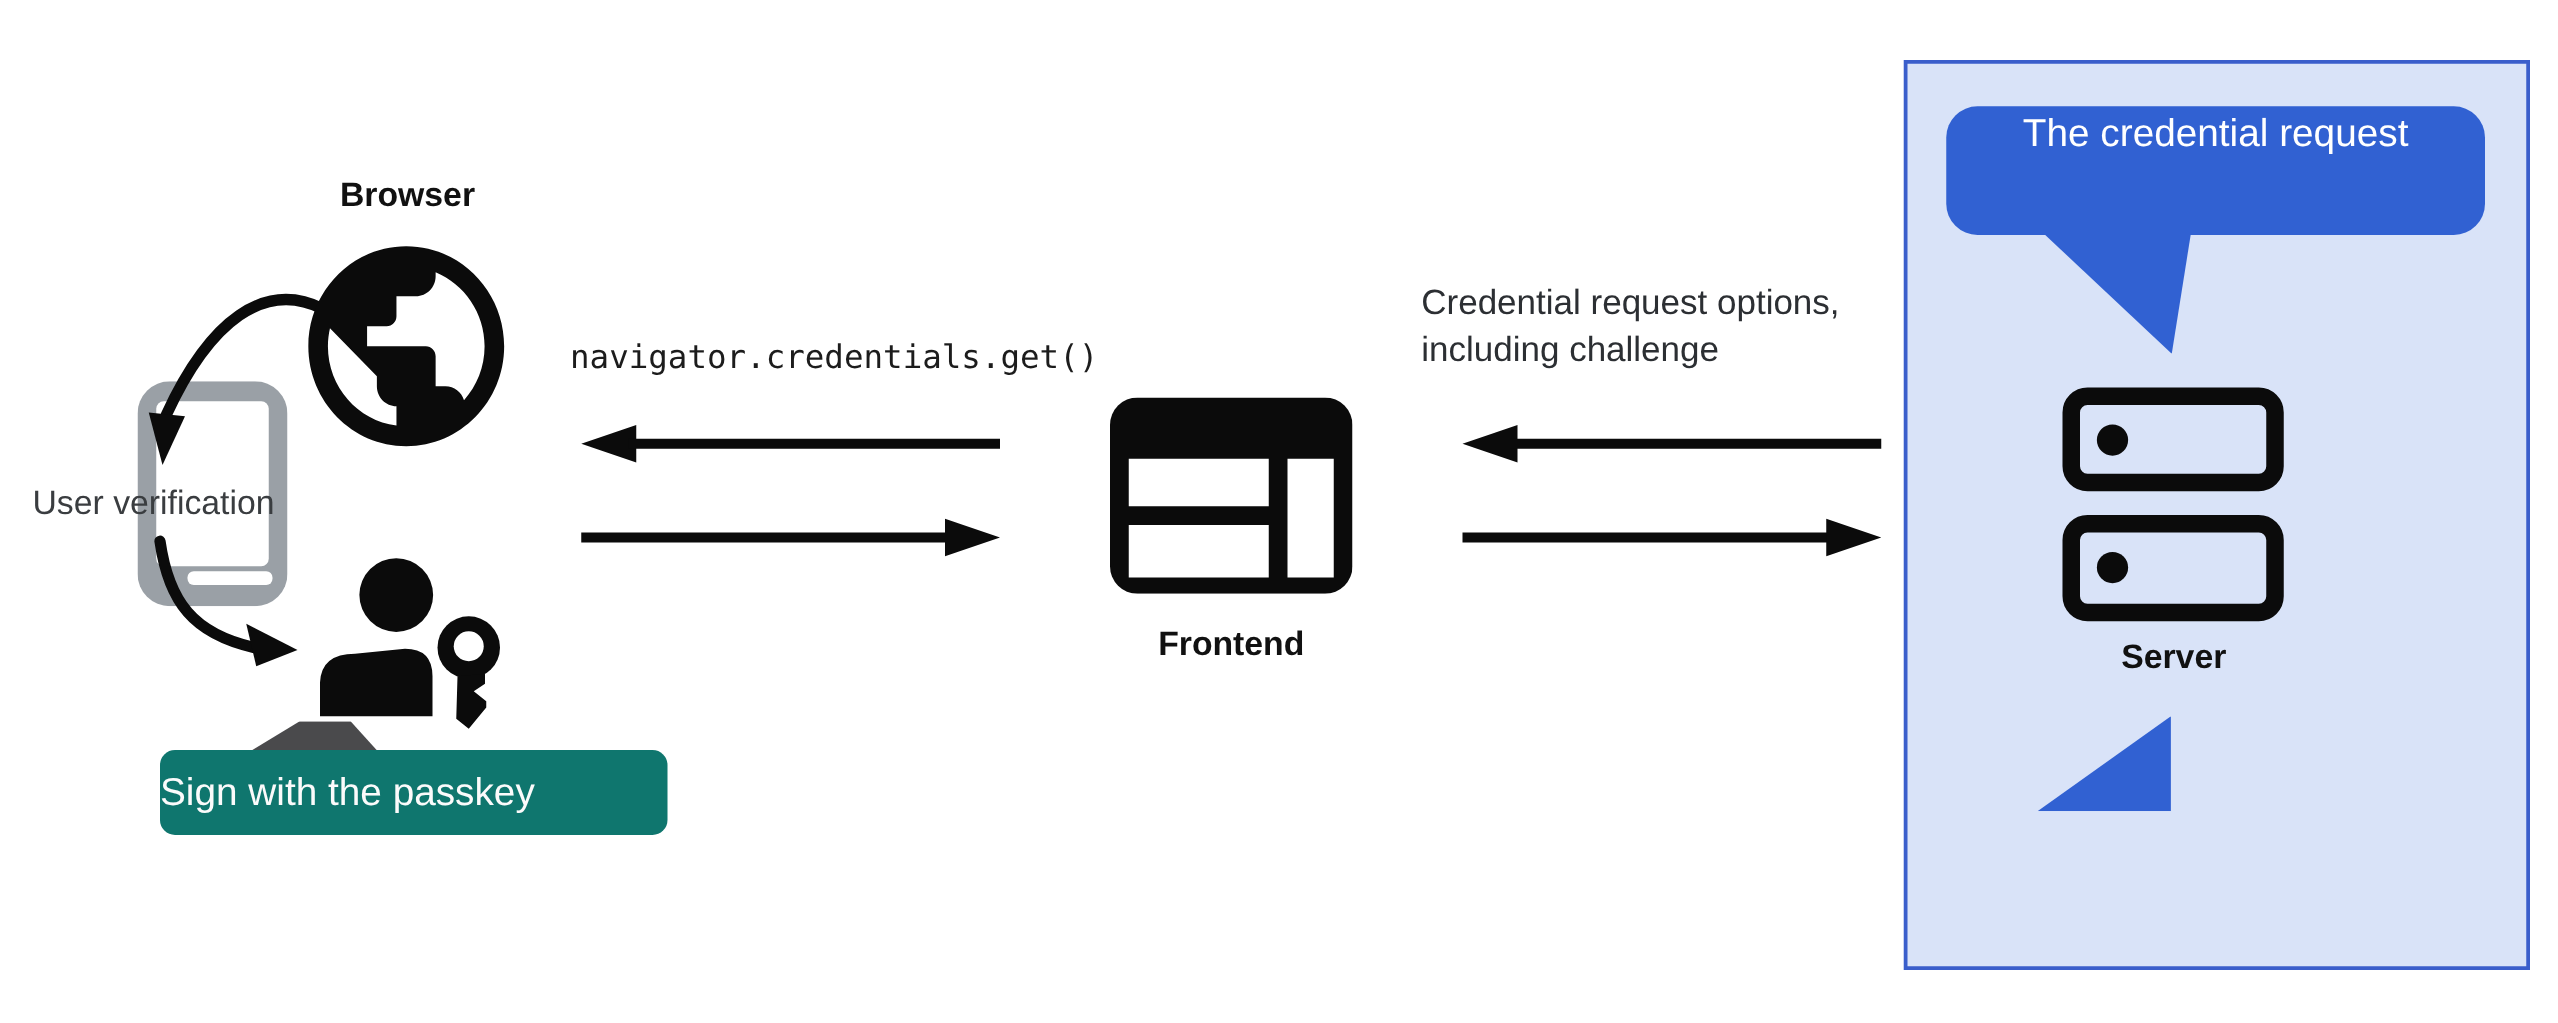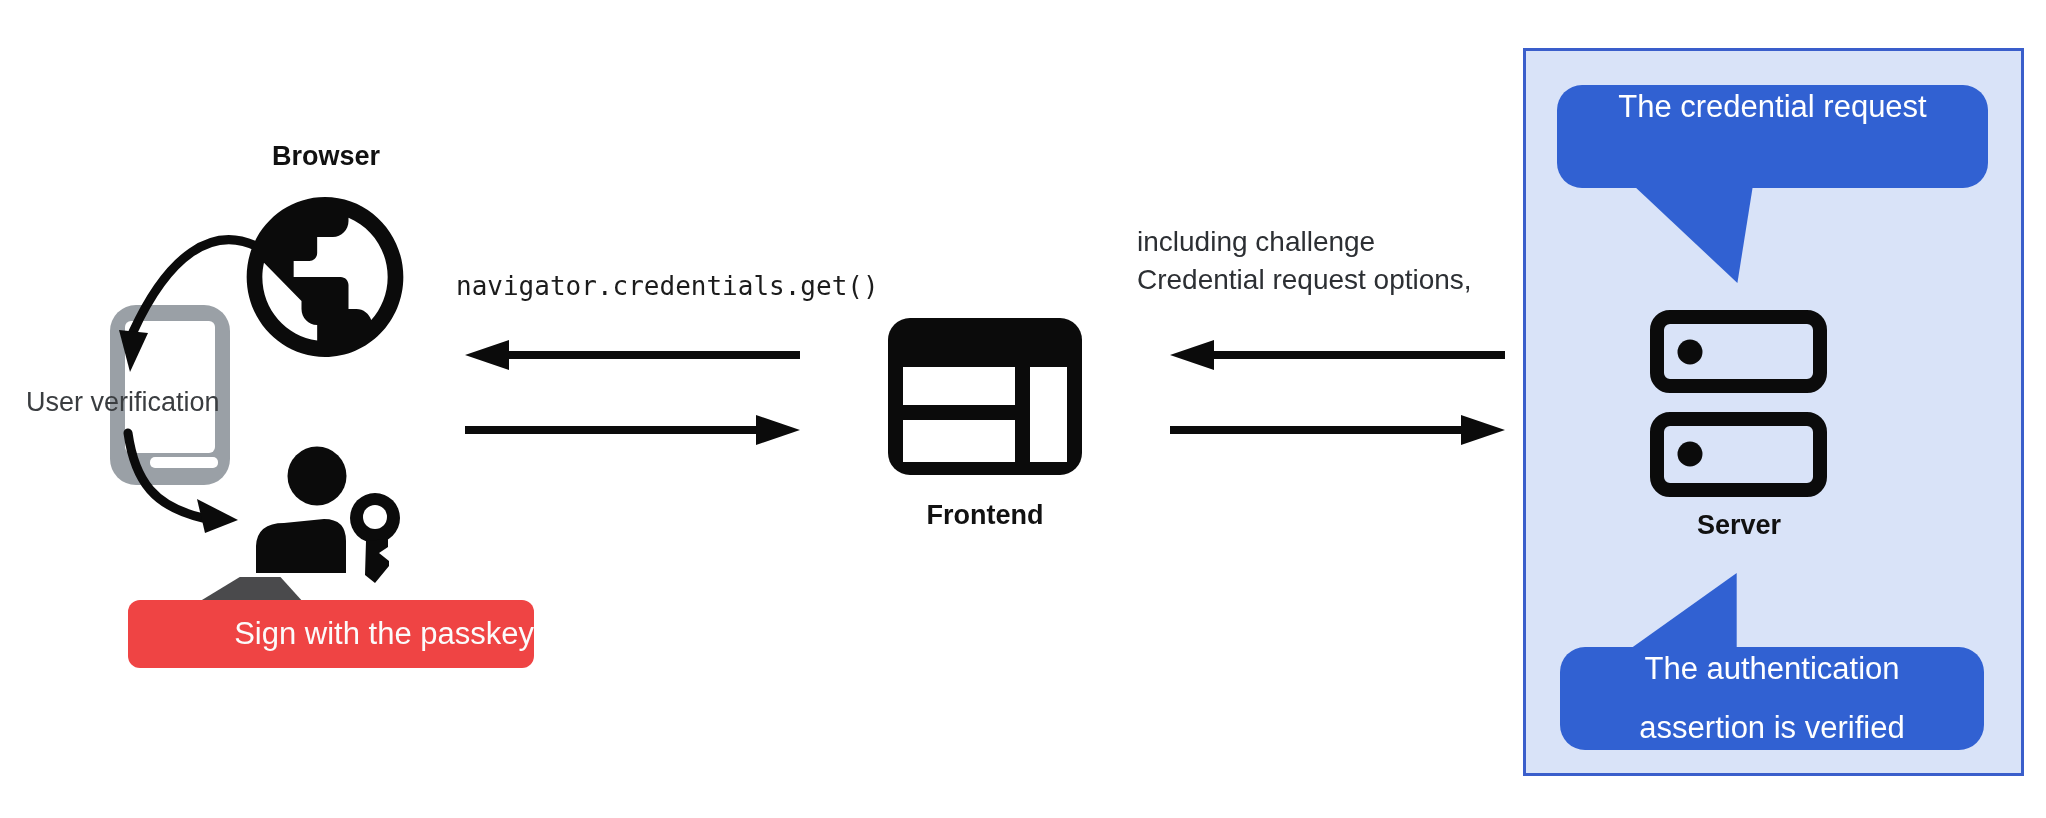--- a/index.html
+++ b/index.html
@@ -17,36 +17,36 @@
   
   .h-arrow{position:absolute;height:30px;}
   .h-arrow .shaft{position:absolute;top:11px;height:8px;background:#0b0b0b;}
   .h-arrow.point-left .shaft{left:38px;right:0;}
   .h-arrow.point-right .shaft{left:0;right:38px;}
   .h-arrow .head{position:absolute;top:0;width:0;height:0;border-top:15px solid transparent;border-bottom:15px solid transparent;}
   .h-arrow.point-left .head{left:0;border-right:44px solid #0b0b0b;}
   .h-arrow.point-right .head{right:0;border-left:44px solid #0b0b0b;}
   
   .badge{
-    left:128px;top:600px;width:406px;height:68px;background:#ef4444;border-radius:12px;
-    display:flex;align-items:center;justify-content:flex-end;
+    left:128px;top:600px;width:406px;height:68px;background:#0f766e;border-radius:12px;
+    display:flex;align-items:center;justify-content:flex-start;
     color:#fbfbfb;font-size:31px;z-index:5;
   }
   .badge-pointer{
     left:197px;top:577px;width:107px;height:26px;background:#4a4a4c;z-index:4;
     clip-path:polygon(0% 100%,40% 0%,78% 0%,100% 100%);
   }
   
   .panel{
     left:1523px;top:48px;width:501px;height:728px;box-sizing:border-box;
     background:#d9e3f8;border:3px solid #3a5ecb;
   }
   .callout{
     background:#3161d2;border-radius:25px;color:#ffffff;
-    display:flex;flex-direction:column;align-items:center;justify-content:space-between;
+    display:flex;flex-direction:column;align-items:center;justify-content:flex-start;
     font-size:31px;line-height:44px;text-align:center;z-index:3;
   }
   .callout-top{left:1557px;top:85px;width:431px;height:103px;}
   .callout-bottom{left:1560px;top:647px;width:424px;height:103px;}
   .tail{background:#3161d2;z-index:2;}
   .tail-top{left:1633px;top:185px;width:120px;height:98px;clip-path:polygon(0% 0%,100% 0%,87% 100%);}
   .tail-bottom{left:1630px;top:573px;width:110px;height:76px;clip-path:polygon(0% 100%,97% 0%,97% 100%);}
 </style>
 </head>
 <body>
@@ -108,22 +108,22 @@
 
   <svg class="abs" style="left:888px;top:318px;" width="194" height="157" viewBox="0 0 194 157">
     <rect x="0" y="0" width="194" height="157" rx="22" fill="#0b0b0b"></rect>
     <rect x="15" y="49" width="112" height="38" fill="#ffffff"></rect>
     <rect x="15" y="102" width="112" height="42" fill="#ffffff"></rect>
     <rect x="142" y="49" width="37" height="95" fill="#ffffff"></rect>
   </svg>
   <div class="abs icon-caption" style="left:888px;top:501px;width:194px;">Frontend</div>
 
   <div class="abs msg-label" style="left:1137px;top:223px;">
+    <span style="display:block;">Credential request options,</span>
     <span style="display:block;">including challenge</span>
-    <span style="display:block;">Credential request options,</span>
   </div>
 
   <div class="h-arrow point-left" style="left:1170px;top:340px;width:335px;">
     <div class="head"></div>
     <div class="shaft"></div>
   </div>
 
   <div class="h-arrow point-right" style="left:1170px;top:415px;width:335px;">
     <div class="shaft"></div>
     <div class="head"></div>
@@ -139,18 +139,14 @@
 
   <svg class="abs" style="left:1644px;top:302px;z-index:3;" width="190" height="202" viewBox="0 0 190 202">
     <rect x="13" y="15" width="163" height="69" rx="13" fill="none" stroke="#0b0b0b" stroke-width="14"></rect>
     <circle cx="46" cy="50" r="12.5" fill="#0b0b0b"></circle>
     <rect x="13" y="117" width="163" height="71" rx="13" fill="none" stroke="#0b0b0b" stroke-width="14"></rect>
     <circle cx="46" cy="152" r="12.5" fill="#0b0b0b"></circle>
   </svg>
   <div class="abs icon-caption" style="left:1644px;top:511px;width:190px;z-index:3;">Server</div>
 
   <div class="abs tail tail-bottom"></div>
-  <div class="abs callout callout-bottom">
-    <span>The authentication</span>
-    <span>assertion is verified</span>
-  </div>
 
 </div>
 
 </body></html>

